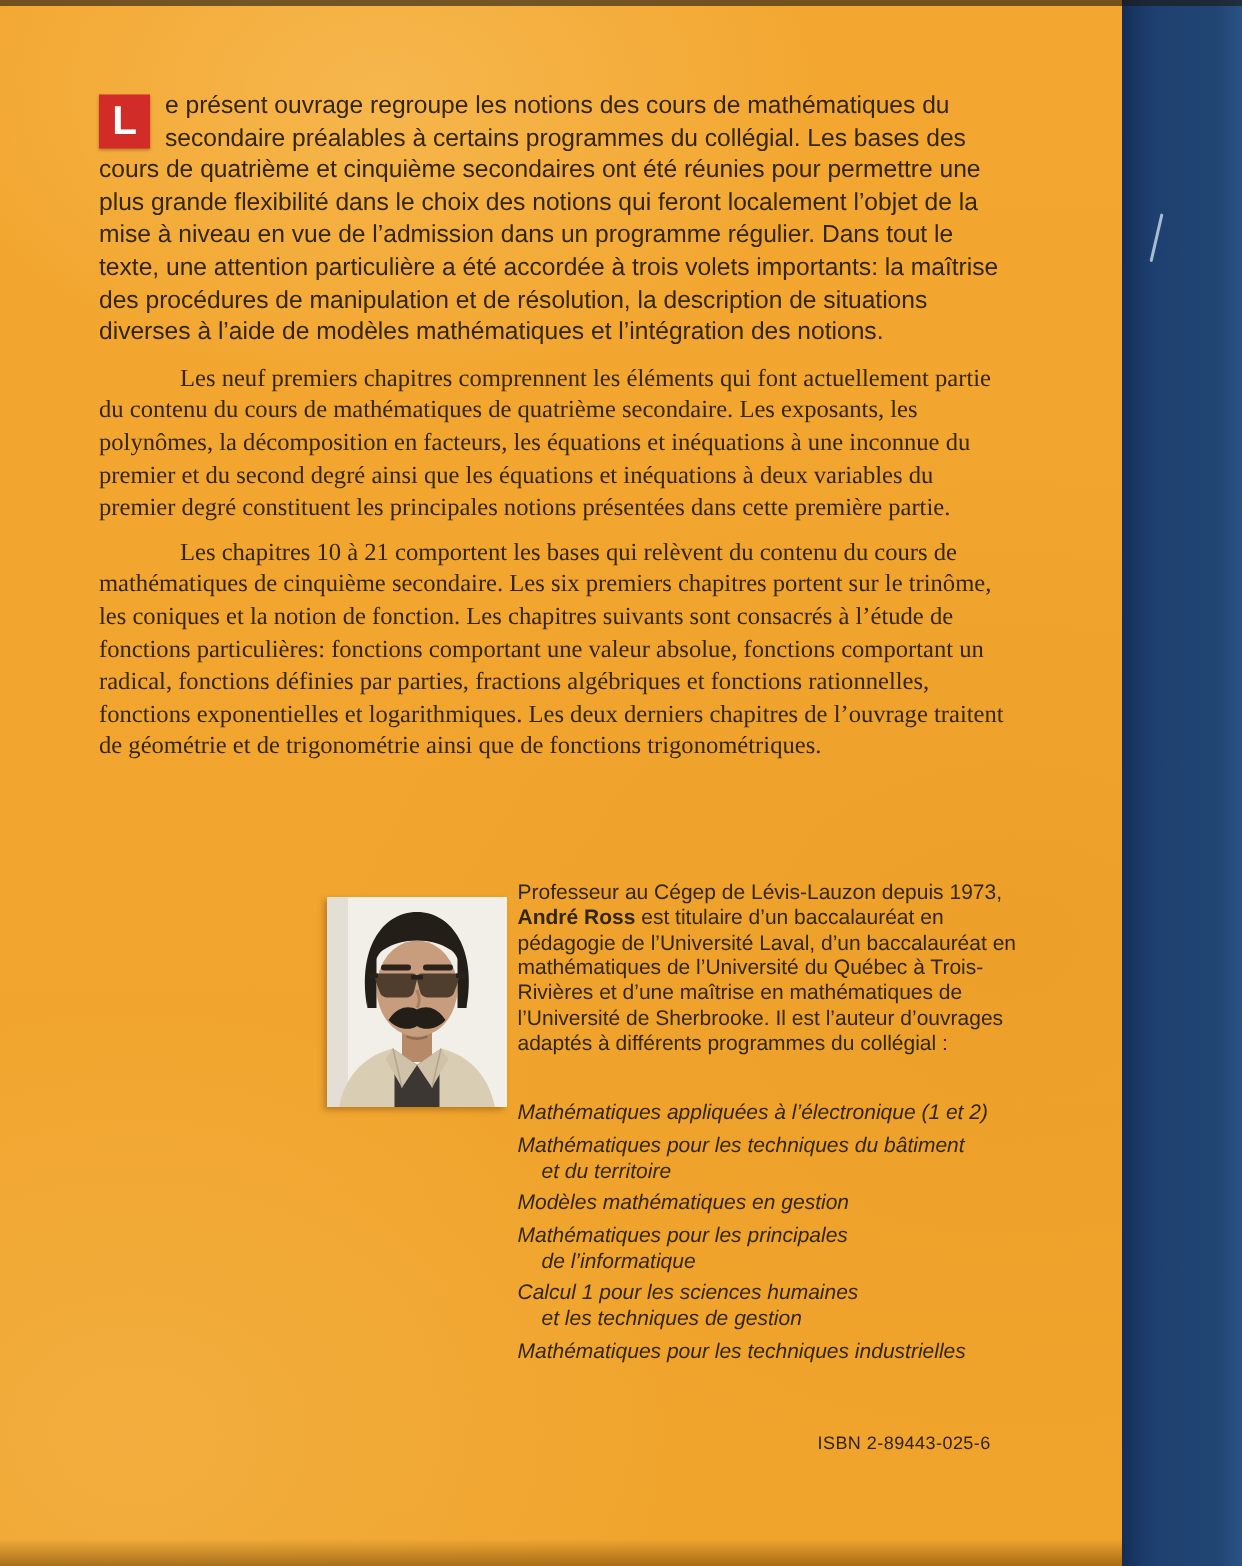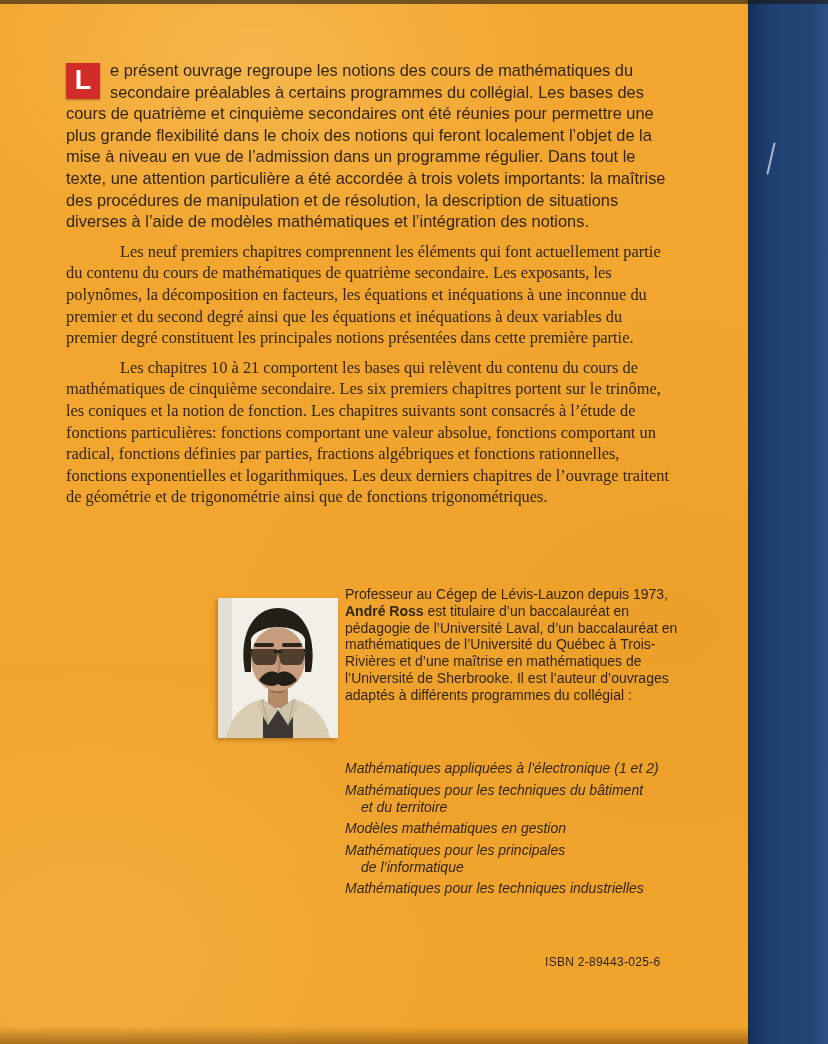--- a/index.html
+++ b/index.html
@@ -52,21 +52,20 @@
   .photo svg { display: block; }
   .bio {
     position: absolute; left: 345px; top: 586px; width: 334px;
     color: #32260f; font-size: 14px; line-height: 16.8px;
   }
   .bio b { font-weight: bold; margin-top: 36px; }
   .books {
     position: absolute; left: 345px; top: 733px; width: 348px;
     list-style: none; color: #32260f; font-size: 14px; line-height: 17px;
     font-style: italic;
-    margin-top: 27px;
   }
   .books li {
     margin-bottom: 4.5px; white-space: pre-line;
     padding-left: 16px; text-indent: -16px;
   }
   .isbn {
     position: absolute; left: 545px; top: 955px;
     color: #2f2414; font-size: 12px; letter-spacing: .3px;
   }
 </style>
@@ -126,20 +125,22 @@
 
     <p class="bio"><span>Professeur au Cégep de Lévis-Lauzon depuis 1973, </span><b>André Ross</b><span> est titulaire d’un baccalauréat en pédagogie de l’Université Laval, d’un baccalauréat en mathématiques de l’Université du Québec à Trois-Rivières et d’une maîtrise en mathématiques de l’Université de Sherbrooke. Il est l’auteur d’ouvrages adaptés à différents programmes du collégial :</span></p>
 
     <ul class="books">
         <li>Mathématiques appliquées à l’électronique (1 et 2)</li>
         <li>Mathématiques pour les techniques du bâtiment
 et du territoire</li>
         <li>Modèles mathématiques en gestion</li>
         <li>Mathématiques pour les principales
 de l’informatique</li>
+        <li>Calcul 1 pour les sciences humaines
+et les techniques de gestion</li>
         <li>Mathématiques pour les techniques industrielles</li>
       </ul>
 
     <div class="isbn">ISBN 2-89443-025-6</div>
 
     <div class="bottom-shade"></div>
   </div>
 
   <div class="spine"></div>
   <div class="scratch"></div>

